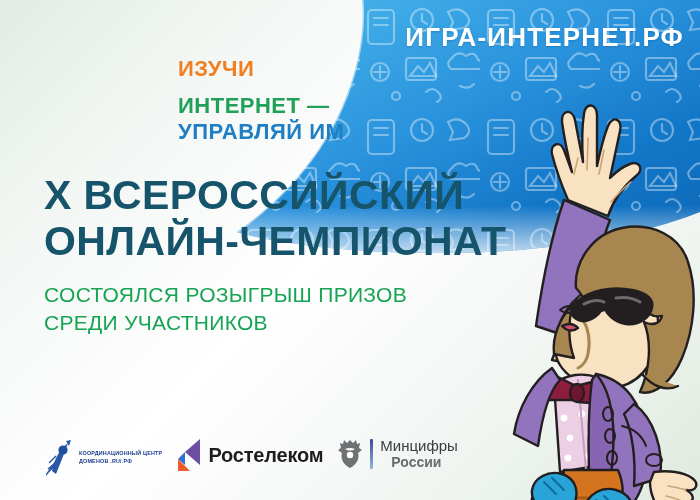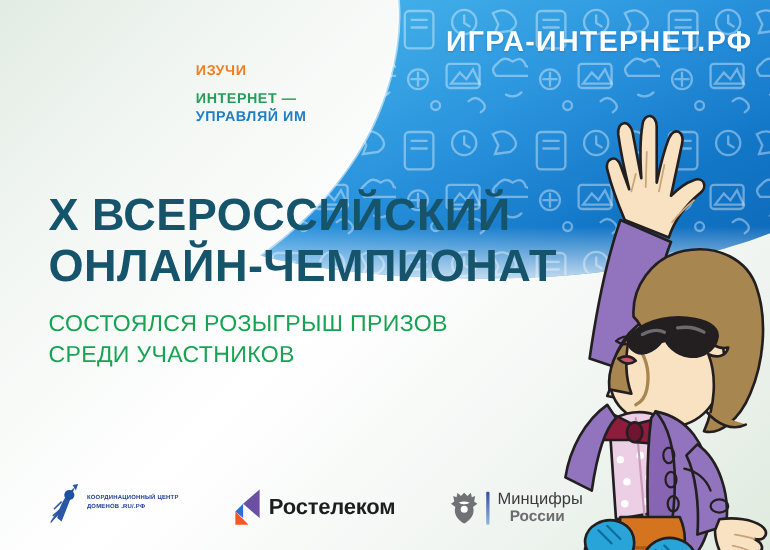--- a/index.html
+++ b/index.html
@@ -33,21 +33,21 @@
     background:#22a05a;border-radius:26px;
   }
   .cube-wifi{
     position:absolute;left:64px;top:39px;width:66px;height:79px;
     background:#1566b0;border-radius:26px;
   }
 
   
   .tagline{position:absolute;left:178px;top:56px;line-height:1.18;}
   .tagline div{
-    font-weight:bold;font-size:13px;letter-spacing:0.5px;
+    font-weight:bold;font-size:22px;letter-spacing:0.5px;
     font-family:"Liberation Sans",sans-serif;
   }
   .tl-1{color:#f07f22;}
   .tl-2{color:#22a05a;margin-top:11px;}
   .tl-3{color:#1f7ec4;}
 
   
   .site-url{
     position:absolute;right:16px;top:22px;
     color:#ffffff;font-weight:bold;font-size:26px;letter-spacing:1.2px;
@@ -62,21 +62,21 @@
     color:#16546b;font-weight:bold;font-size:41px;line-height:1.13;
     letter-spacing:0.4px;font-family:"Liberation Sans",sans-serif;
   }
   .subline{
     position:absolute;left:44px;top:281px;
     color:#16a452;font-weight:normal;font-size:21px;line-height:1.35;
     letter-spacing:0.3px;font-family:"Liberation Sans",sans-serif;
   }
 
   
-  .footer{position:absolute;left:44px;bottom:22px;display:flex;align-items:flex-end;gap:50px;}
+  .footer{position:absolute;left:44px;bottom:22px;display:flex;align-items:flex-start;gap:14px;}
 
   .kc-logo{display:flex;align-items:center;gap:5px;}
   .kc-mark{width:30px;height:40px;flex:0 0 auto;}
   .kc-text{font-size:5.4px;line-height:1.45;color:#1b3f8f;font-weight:bold;letter-spacing:.2px;
            font-family:"Liberation Sans",sans-serif;white-space:nowrap;}
 
   .rt-logo{display:flex;align-items:center;gap:6px;}
   .rt-mark{width:26px;height:34px;flex:0 0 auto;}
   .rt-text{font-size:20px;font-weight:bold;color:#1d1d1f;letter-spacing:-0.2px;
            font-family:"Liberation Sans",sans-serif;}

